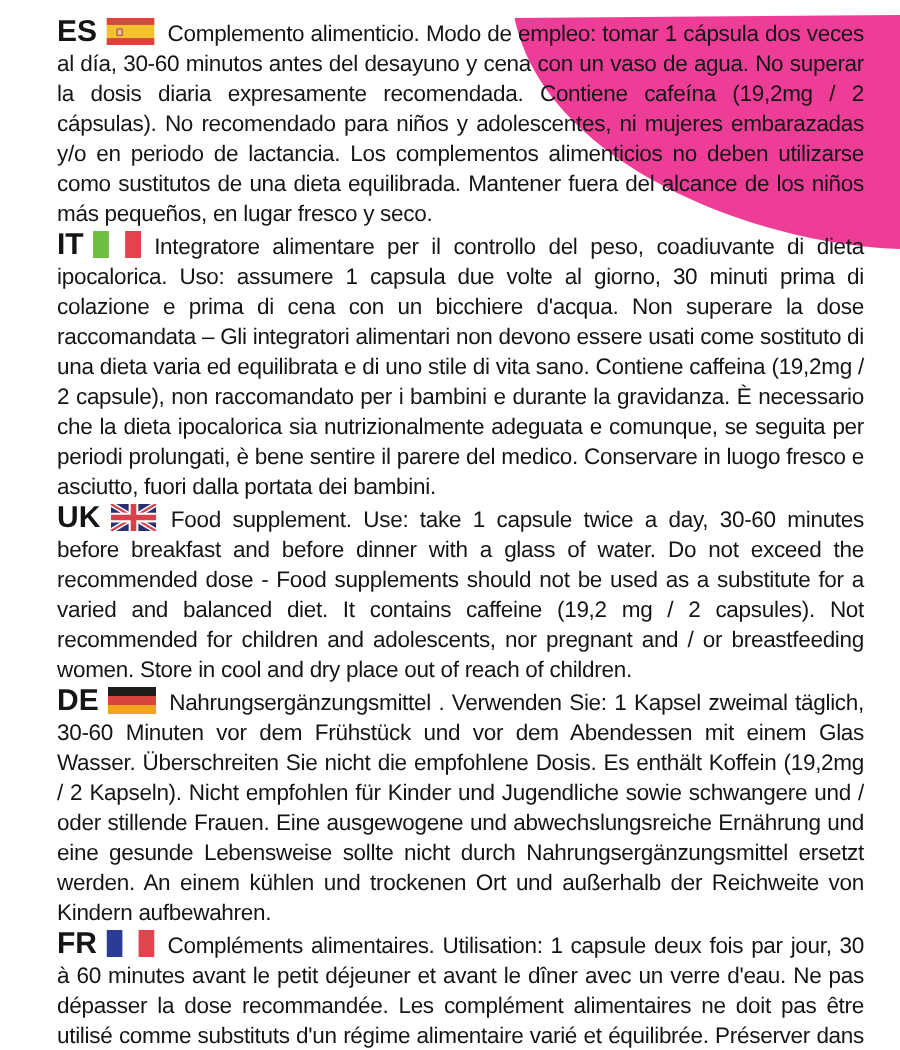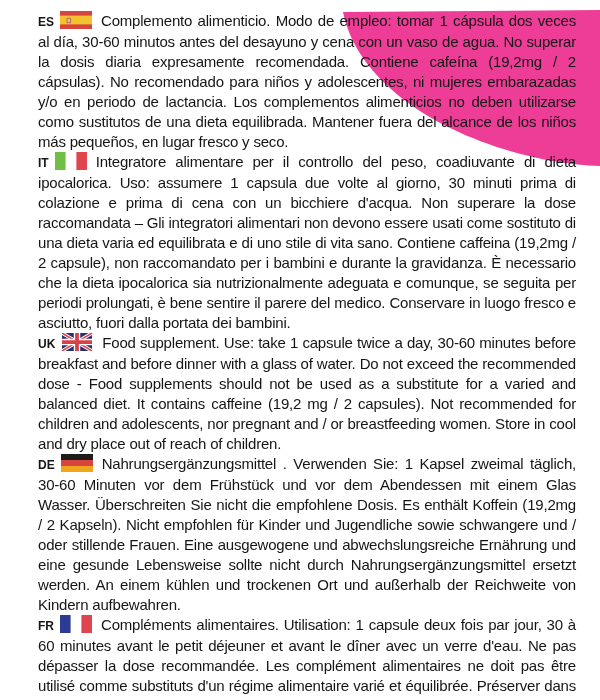--- a/index.html
+++ b/index.html
@@ -7,21 +7,21 @@
     width:600px;height:700px;position:relative;overflow:hidden;
     background:#ffffff;color:#151515;
     font-family:"Liberation Sans","DejaVu Sans",sans-serif;
   }
   .swoosh{position:absolute;top:0;left:0;z-index:0;}
   .content{position:absolute;left:38px;top:11px;width:538px;z-index:1;}
   p.sec{
     margin:0;font-size:15px;line-height:20px;
     text-align:justify;letter-spacing:-0.2px;
   }
-  .code{font-weight:bold;font-size:12px;letter-spacing:0;white-space:nowrap;}
+  .code{font-weight:bold;font-size:20px;letter-spacing:0;white-space:nowrap;}
   .flag{display:inline-block;margin:0 9px 0 6px;vertical-align:-3px;line-height:0;}
   .flag svg{display:inline-block;}
 </style>
 </head>
 <body>
 
 <div style="position:absolute;inset:0;">
 
   <svg class="swoosh" width="600" height="700" viewBox="0 0 600 700" aria-hidden="true">
     <path fill="#EE3D96" d="M343,12 L600,10 L600,166 C495,162 362,105 343,12 Z"></path>

